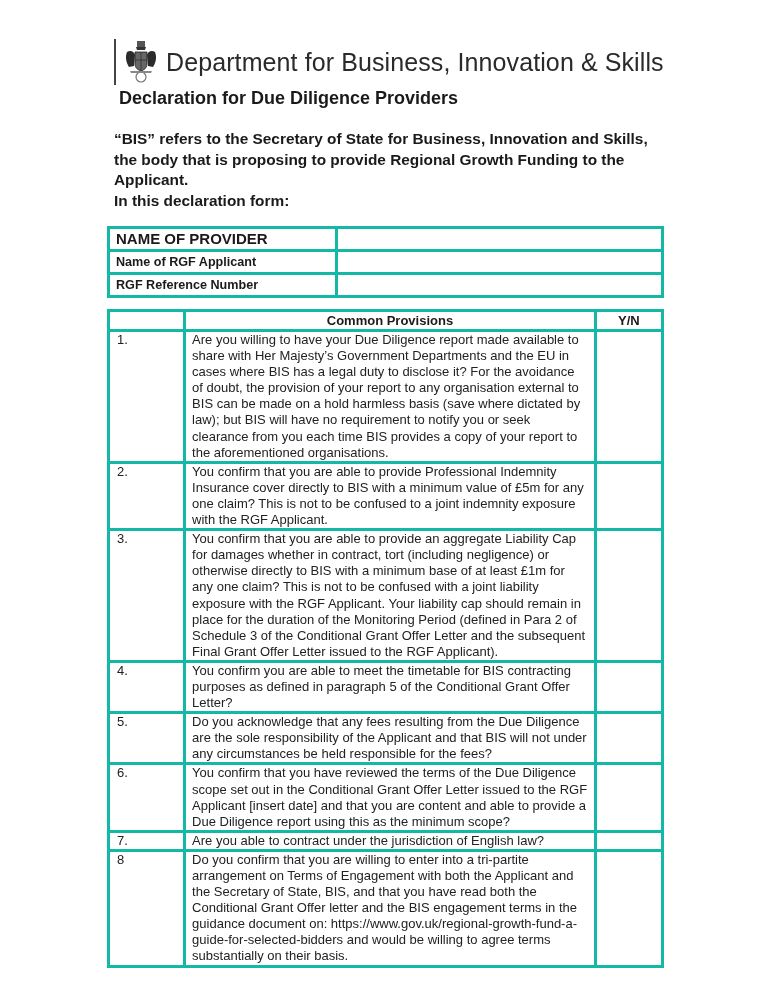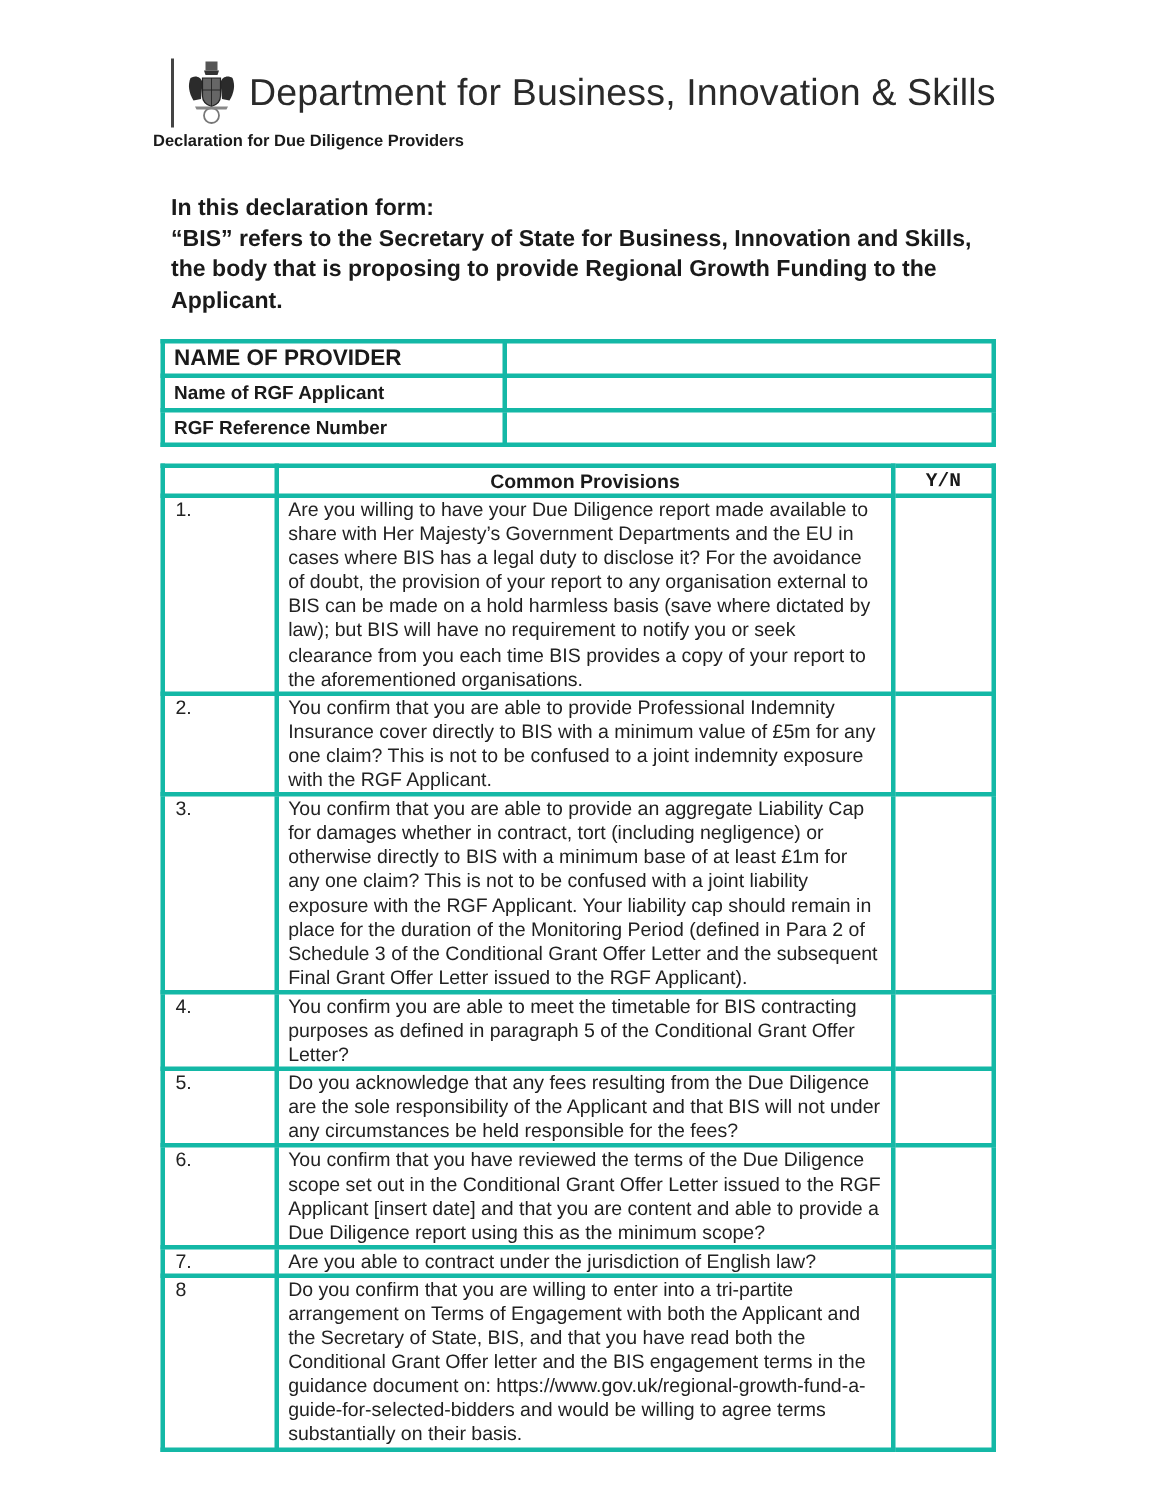--- a/index.html
+++ b/index.html
@@ -4,39 +4,39 @@
   <style>
     * { box-sizing: border-box; margin: 0; padding: 0; }
     html, body { width: 768px; height: 994px; background: #ffffff; overflow: hidden; }
     body { position: relative; font-family: "Liberation Sans", sans-serif; color: #1a1a1a; }
 
     .header { position: absolute; left: 114px; top: 37px; height: 50px; display: flex; align-items: center; }
     .header-rule { width: 2px; height: 46px; background: #444; margin-right: 8px; }
     .crest { width: 34px; height: 44px; margin-right: 8px; }
     .dept-name { font-family: "Liberation Sans", sans-serif; font-size: 25px; color: #2a2a2a; letter-spacing: 0.1px; white-space: nowrap; }
 
-    .doc-title { position: absolute; left: 102px; top: 88px; font-size: 11px; font-weight: bold; color: #1a1a1a; }
+    .doc-title { position: absolute; left: 119px; top: 88px; font-size: 18px; font-weight: bold; color: #1a1a1a; }
     .intro { position: absolute; left: 114px; top: 129px; width: 560px; font-size: 15.4px; font-weight: bold; line-height: 20.5px; color: #1a1a1a; }
 
     table { border-collapse: collapse; position: absolute; }
     td, th { border: 3px solid #14b8a6; vertical-align: top; }
 
     .provider-table { left: 107px; top: 226px; width: 557px; }
     .provider-table td { height: 21px; padding: 0 6px; font-weight: bold; font-size: 12.6px; line-height: 20px; }
     .provider-table td.lbl { width: 228px; }
     .provider-table tr.first td { height: 22px; font-size: 15px; }
     .provider-table td.val { background: #fff; }
 
     .prov-table { left: 107px; top: 309px; width: 557px; }
     .prov-table td { font-size: 13px; line-height: 16.1px; padding: 0 6px 0 6px; color: #222; }
     .prov-table td.num { width: 68px; padding-left: 7px; }
     .prov-table td.txt { width: 367px; margin-top: 16px; }
     .prov-table td.yn { width: 60px; }
     .prov-table th { font-size: 13px; line-height: 16px; font-weight: bold; text-align: center; padding: 1px 6px 0 6px; color: #1a1a1a; }
-    .prov-table th.yn-h { text-align: center; font-family: Liberation Mono, monospace; }
+    .prov-table th.yn-h { text-align: center; }
   </style>
 </head>
 <body>
 
 <div class="header">
   <div class="header-rule"></div>
   <svg class="crest" viewBox="0 0 34 44">
     <rect x="13" y="1" width="8" height="6" fill="#555"></rect>
     <path d="M12 7 L22 7 L21 10 L13 10 Z" fill="#333"></path>
     <path d="M3 12 C6 10 10 11 11 15 L10 26 L5 27 C2 22 1 17 3 12 Z" fill="#2b2b2b"></path>
@@ -46,22 +46,22 @@
     <line x1="11" y1="20" x2="23" y2="20" stroke="#222" stroke-width="0.6"></line>
     <circle cx="17" cy="37" r="5" fill="none" stroke="#777" stroke-width="1.2"></circle>
     <path d="M6 31 L28 31 L27 33 L7 33 Z" fill="#888"></path>
   </svg>
   <span class="dept-name">Department for Business, Innovation &amp; Skills</span>
 </div>
 
 <div class="doc-title">Declaration for Due Diligence Providers</div>
 
 <div class="intro">
+  <div>“BIS” refers to the Secretary of State for Business, Innovation and Skills, the body that is proposing to provide Regional Growth Funding to the Applicant.</div>
   <div>In this declaration form:</div>
-  <div>“BIS” refers to the Secretary of State for Business, Innovation and Skills, the body that is proposing to provide Regional Growth Funding to the Applicant.</div>
 </div>
 
 <table class="provider-table">
   <tbody>
       <tr class="first">
     <td class="lbl">NAME OF PROVIDER</td>
     <td class="val"></td>
   </tr>
   <tr>
     <td class="lbl">Name of RGF Applicant</td>

